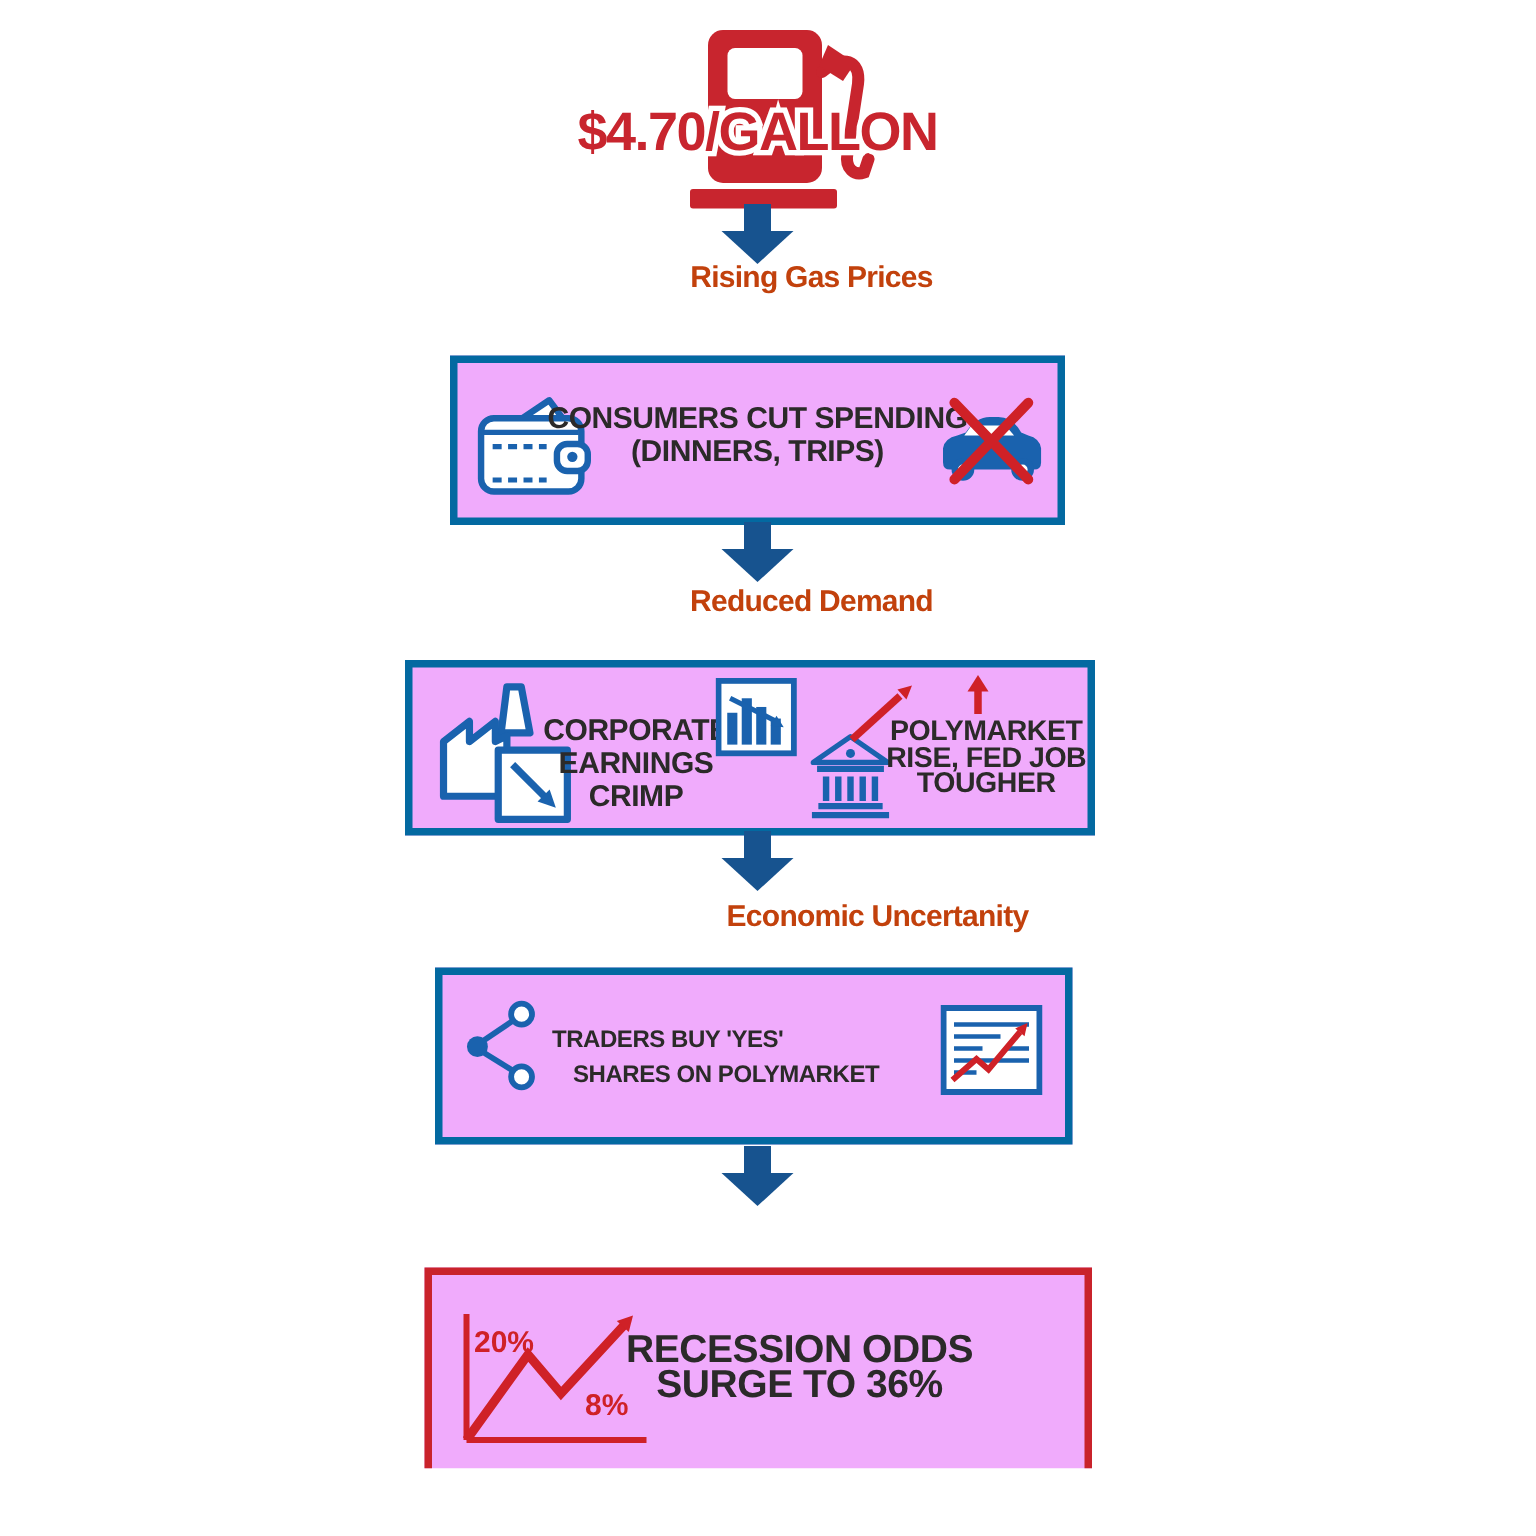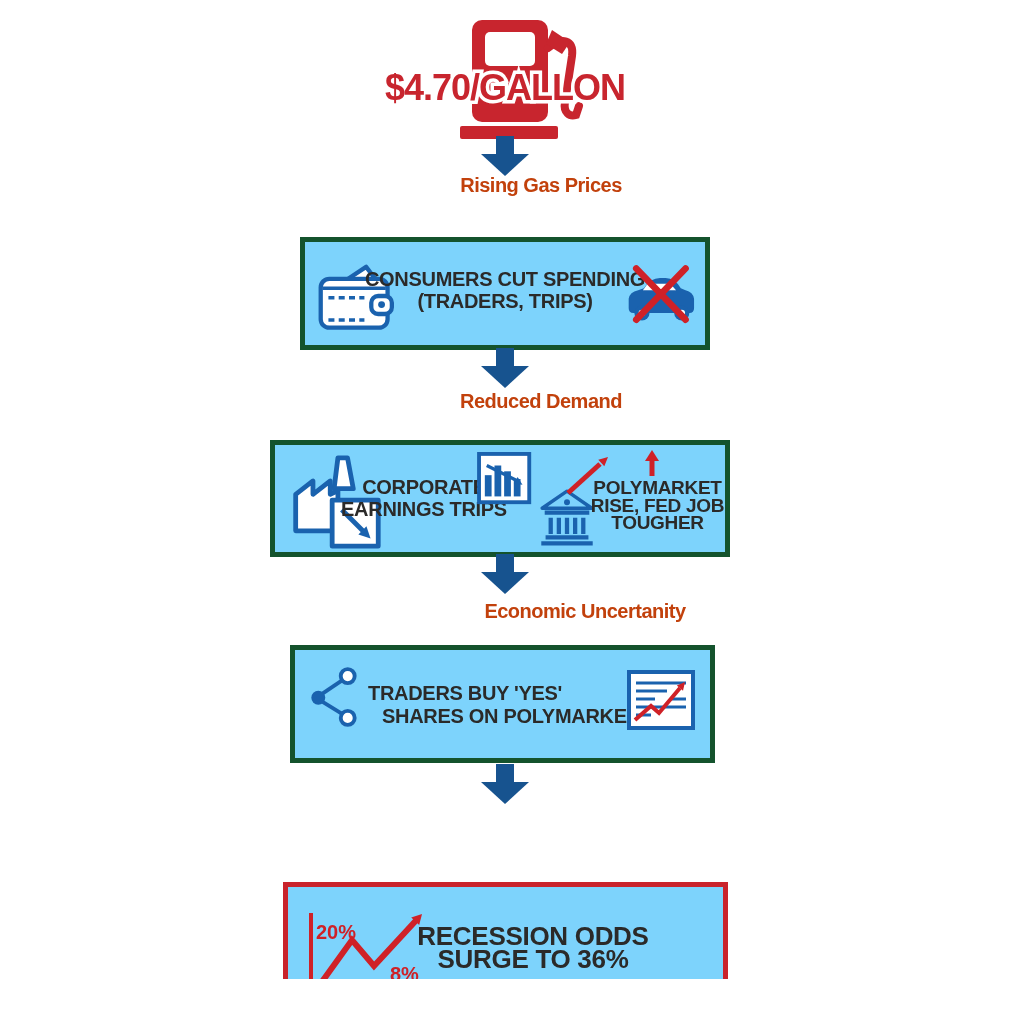--- a/index.html
+++ b/index.html
@@ -6,22 +6,22 @@
   .canvas{position:relative;width:1024px;height:979px;background:#ffffff;
           font-family:"Liberation Sans", sans-serif;overflow:hidden;}
   .abs{position:absolute;}
   .step-heading{position:absolute;left:0;width:1010px;text-align:center;
                 font-size:20px;font-weight:bold;color:#c2410c;letter-spacing:-0.5px;padding-left:36px;}
   .flow-arrow{position:absolute;left:505px;transform:translateX(-50%);
               display:flex;flex-direction:column;align-items:center;}
   .arrow-shaft{width:18px;height:18px;background:#17538f;}
   .arrow-head{width:0;height:0;border-left:24px solid transparent;
               border-right:24px solid transparent;border-top:22px solid #17538f;}
-  .bbox{position:absolute;background:#7dd3fc;border:5px solid #14532d;box-sizing:border-box;text-decoration:underline;}
-  .bbox.red{border-color:#c9232b;margin-top:37px;}
+  .bbox{position:absolute;background:#f0abfc;border:5px solid #0369a1;box-sizing:border-box;text-decoration:underline;}
+  .bbox.red{border-color:#c9232b;}
   .boxtext{position:absolute;font-weight:bold;color:#2b2a29;letter-spacing:-0.3px;}
   .center{text-align:center;}
   .icon{position:absolute;display:block;line-height:0;}
   .icon svg{width:100%;height:100%;display:block;}
   .chart-pct{position:absolute;font-weight:bold;color:#cf2127;font-size:20px;}
 </style>
 </head>
 <body>
 
 <div class="canvas">
@@ -53,21 +53,21 @@
         <rect x="5" y="22" width="78" height="57" rx="10" stroke-width="5" fill="#ffffff"></rect>
         <line x1="7" y1="33" x2="81" y2="33" stroke-width="4"></line>
         <rect x="64" y="42" width="24" height="21" rx="8" stroke-width="5" fill="#ffffff"></rect>
         <circle cx="76" cy="52" r="4" fill="#1a62ae" stroke="none"></circle>
         <line x1="14" y1="44" x2="56" y2="44" stroke-width="4" stroke-dasharray="7 5"></line>
         <line x1="14" y1="70" x2="56" y2="70" stroke-width="4" stroke-dasharray="7 5"></line>
       </svg>
     </span>
     <div class="boxtext center" style="left:55px;top:26px;width:290px;font-size:20px;line-height:22px;">
       <div>CONSUMERS CUT SPENDING</div>
-      <div>(TRADERS, TRIPS)</div>
+      <div>(DINNERS, TRIPS)</div>
     </div>
     <span class="icon" style="left:318px;top:22px;width:72px;height:62px;">
       <svg viewBox="0 0 76 64">
         <path d="M6 36 Q7 29 16 27 L22 25 Q29 14 39 14 L45 14 Q55 14 61 25 L66 27 Q74 29 75 36 L75 46 Q75 51 70 51 L11 51 Q6 51 6 46 Z" fill="#1a62ae"></path>
         <path d="M26 20 L50 20 L56 27 L21 27 Z" fill="#ffffff"></path>
         <circle cx="20" cy="51" r="8" fill="#1a62ae"></circle>
           <circle cx="20" cy="51" r="3.5" fill="#ffffff"></circle>
         <circle cx="62" cy="51" r="8" fill="#1a62ae"></circle>
           <circle cx="62" cy="51" r="3.5" fill="#ffffff"></circle>
         <path d="M14 4 L66 58 M66 4 L14 58" stroke="#cf2127" stroke-width="7" stroke-linecap="round" fill="none"></path>
@@ -87,21 +87,21 @@
       <svg viewBox="0 0 100 102" fill="#ffffff" stroke="#1a62ae" stroke-linejoin="round">
         <path d="M52 4 L62 4 L68 36 L48 36 Z" stroke-width="5"></path>
         <path d="M8 80 L8 42 L26 28 L26 42 L44 28 L44 42 L52 38 L52 80 Z" stroke-width="5"></path>
         <rect x="46" y="48" width="48" height="48" stroke-width="5"></rect>
         <line x1="56" y1="58" x2="79" y2="81" stroke-width="5"></line>
         <polygon points="86,88 73.3,83.7 81.7,75.3" fill="#1a62ae" stroke="none"></polygon>
       </svg>
     </span>
     <div class="boxtext center" style="left:64px;top:31px;width:170px;font-size:20px;line-height:22px;">
       <div>CORPORATE</div>
-      <div>EARNINGS TRIPS</div>
+      <div>EARNINGS CRIMP</div>
     </div>
     <span class="icon" style="left:202px;top:7px;width:62px;height:56px;">
       <svg viewBox="0 0 64 58">
         <rect x="2" y="2" width="52" height="50" fill="#ffffff" stroke="#1a62ae" stroke-width="4"></rect>
         <rect x="8" y="24" width="7" height="22" fill="#1a62ae"></rect>
         <rect x="18" y="14" width="7" height="32" fill="#1a62ae"></rect>
         <rect x="28" y="20" width="7" height="26" fill="#1a62ae"></rect>
         <rect x="38" y="28" width="7" height="18" fill="#1a62ae"></rect>
         <line x1="10" y1="14" x2="42" y2="30" stroke="#1a62ae" stroke-width="3.5"></line>
         <polygon points="47,34 38,33 42,26" fill="#1a62ae"></polygon>
@@ -146,21 +146,21 @@
   <div class="bbox" style="left:290px;top:645px;width:425px;height:118px;">
     <span class="icon" style="left:14px;top:16px;width:48px;height:62px;">
       <svg viewBox="0 0 62 76">
         <line x1="14" y1="36" x2="48" y2="13" stroke="#1a62ae" stroke-width="5"></line>
         <line x1="14" y1="42" x2="48" y2="63" stroke="#1a62ae" stroke-width="5"></line>
         <circle cx="12" cy="39" r="9" fill="#1a62ae"></circle>
         <circle cx="50" cy="11" r="9" fill="#ffffff" stroke="#1a62ae" stroke-width="5"></circle>
         <circle cx="50" cy="65" r="9" fill="#ffffff" stroke="#1a62ae" stroke-width="5"></circle>
       </svg>
     </span>
-    <div class="boxtext" style="left:73px;top:32px;font-size:20px;line-height:23px;">
+    <div class="boxtext" style="left:73px;top:32px;font-size:16px;line-height:23px;">
       <div>TRADERS BUY 'YES'</div>
       <div style="margin-left:14px;">SHARES ON POLYMARKET</div>
     </div>
     <span class="icon" style="left:332px;top:20px;width:68px;height:60px;">
       <svg viewBox="0 0 68 60">
         <rect x="2" y="2" width="64" height="56" fill="#ffffff" stroke="#1a62ae" stroke-width="4"></rect>
         <g stroke="#1a62ae" stroke-width="3">
           <line x1="9" y1="13" x2="59" y2="13"></line>
           <line x1="9" y1="21" x2="40" y2="21"></line>
           <line x1="9" y1="29" x2="28" y2="29"></line>

